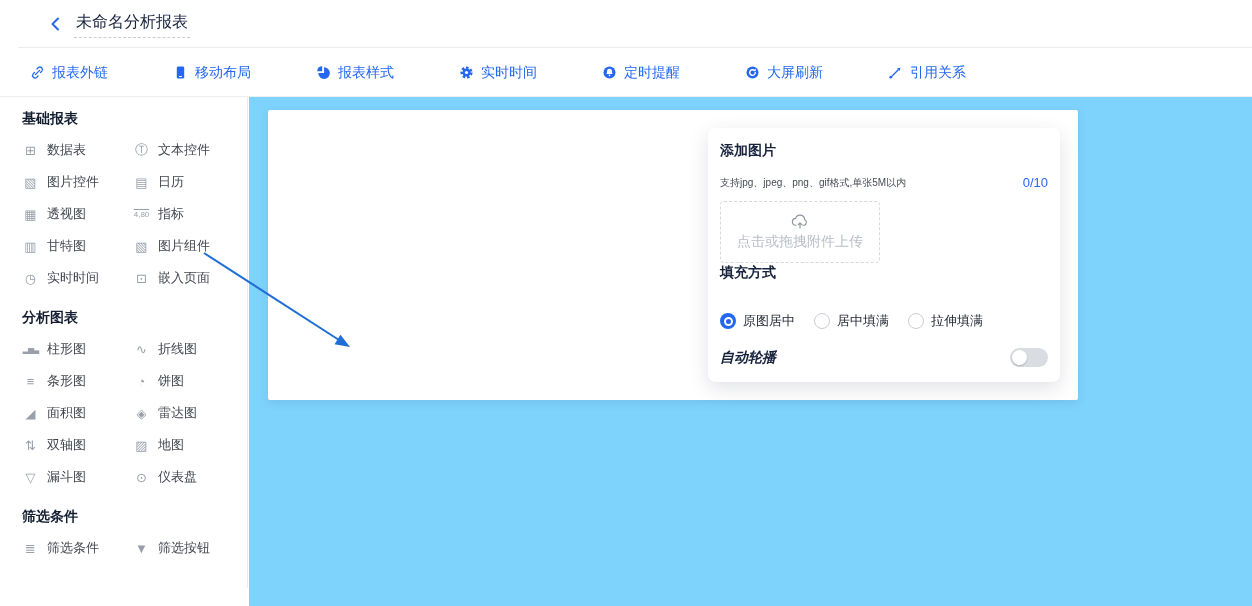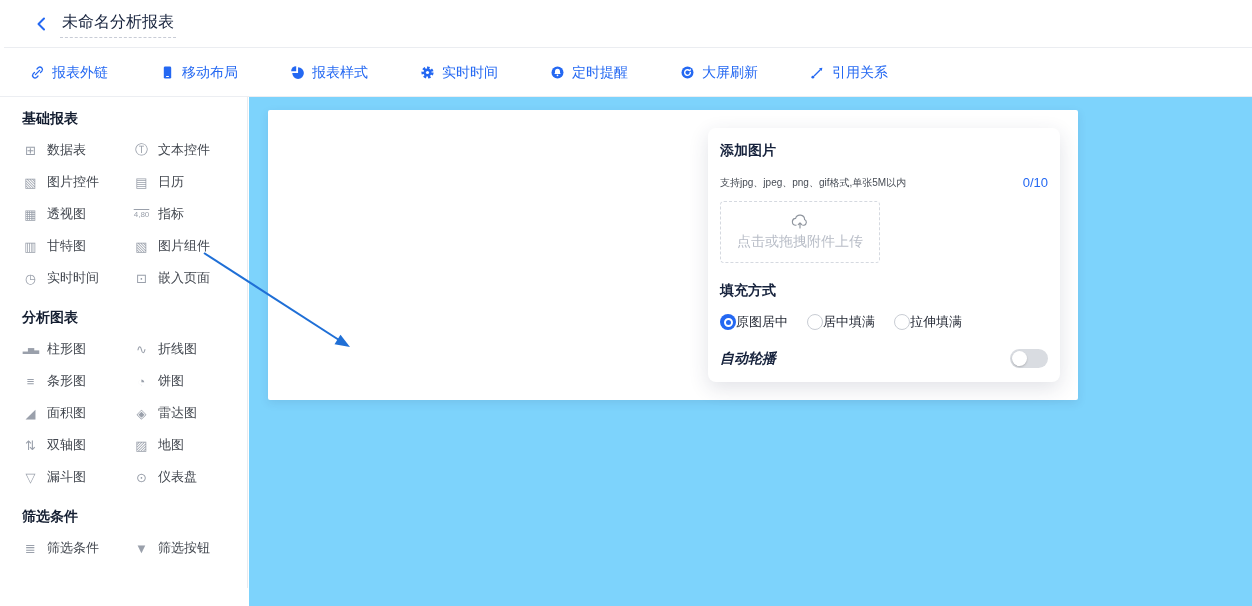--- a/index.html
+++ b/index.html
@@ -1,29 +1,29 @@
 <!DOCTYPE html>
 <html><head>
 <meta charset="utf-8">
 <style>
   * { margin:0; padding:0; box-sizing:border-box; }
   html,body { width:1252px; height:606px; overflow:hidden;
     font-family:"Liberation Sans","DejaVu Sans",sans-serif; background:#fff; }
   .app { position:relative; width:1252px; height:606px; }
 
   
-  .topbar { position:absolute; left:4px; top:0; right:0; height:48px; background:#fff;
+  .topbar { position:absolute; left:18px; top:0; right:0; height:48px; background:#fff;
     border-bottom:1px solid #ebedf1; display:flex; align-items:center; padding-left:28px; }
   .back-btn { width:20px; height:20px; display:flex; align-items:center; justify-content:center; cursor:pointer; }
   .doc-title { margin-left:8px; font-size:16px; color:#17233d;
     border-bottom:1px dashed #c8ccd6; padding:2px 2px 4px; cursor:text; }
 
   
   .toolbar { position:absolute; left:0; top:49px; right:0; height:48px; background:#fff;
-    border-bottom:1px solid #eceef2; display:flex; align-items:center; padding-left:30px; gap:52px; }
+    border-bottom:1px solid #eceef2; display:flex; align-items:center; padding-left:30px; gap:65px; }
   .t-item { display:flex; align-items:center; gap:7px; color:#2468f2; font-size:14px; cursor:pointer; white-space:nowrap; }
   .t-item svg { display:block; }
 
   
   .sidebar { position:absolute; left:0; top:97px; bottom:18px; width:248px; background:#fff;
     border-right:1px solid #e9ebef; padding-left:22px; overflow:hidden; }
   .side-title { font-size:14px; font-weight:700; color:#141e31; margin:13px 0 6px; }
   .side-title.gap { margin-top:15px; }
   .side-grid { display:grid; grid-template-columns:111px 1fr; }
   .s-item { display:flex; align-items:center; gap:8px; height:32px; font-size:13px; color:#42474f; cursor:pointer; }
@@ -39,23 +39,23 @@
   
   .panel { position:absolute; left:459px; top:31px; width:352px; height:254px; background:#fff;
     border-radius:8px; box-shadow:0 6px 20px rgba(40,52,84,.14); padding:14px 12px; }
   .p-title { font-size:14px; font-weight:700; color:#17233d; }
   .p-hintrow { display:flex; align-items:center; justify-content:space-between; margin-top:15px; }
   .p-hint { font-size:10px; color:#474c55; }
   .p-count { font-size:13px; color:#2468f2;padding-left:14px; }
   .upload { margin-top:11px; width:160px; height:62px; border:1px dashed #d5d9e0; border-radius:4px;
     display:flex; flex-direction:column; align-items:center; justify-content:center; gap:3px; cursor:pointer; }
   .upload-label { font-size:14px; color:#b8bdc7; }
-  .p-sub { font-size:14px; font-weight:700; color:#17233d; margin-top:19px; }
+  .p-sub { font-size:14px; font-weight:700; color:#17233d; margin-top:1px; }
   .radio-row { display:flex; align-items:center; gap:19px; margin-top:13px; }
-  .radio-opt { display:flex; align-items:center; cursor:pointer; }
+  .radio-opt { display:flex; align-items:center; gap:7px; cursor:pointer;margin-top:17px; }
   .radio { width:16px; height:16px; border-radius:50%; flex:none; display:flex; align-items:center; justify-content:center; }
   .radio.off { border:1px solid #c9cdd4; background:#fff; }
   .radio.on { background:#2468f2; }
   .radio.on::after { content:""; width:5px; height:5px; background:#2468f2; border:2px solid #fff; border-radius:50%; }
   .radio-label { font-size:13px; color:#1f2430; }
   .switch-row { display:flex; align-items:center; justify-content:space-between; margin-top:18px;font-style:italic; }
   .toggle { width:38px; height:19px; border-radius:10px; background:#d9dce1; position:relative; cursor:pointer; }
   .toggle .knob { position:absolute; left:2px; top:2px; width:15px; height:15px; border-radius:50%;
     background:#fff; box-shadow:0 1px 2px rgba(0,0,0,.2); }
 

